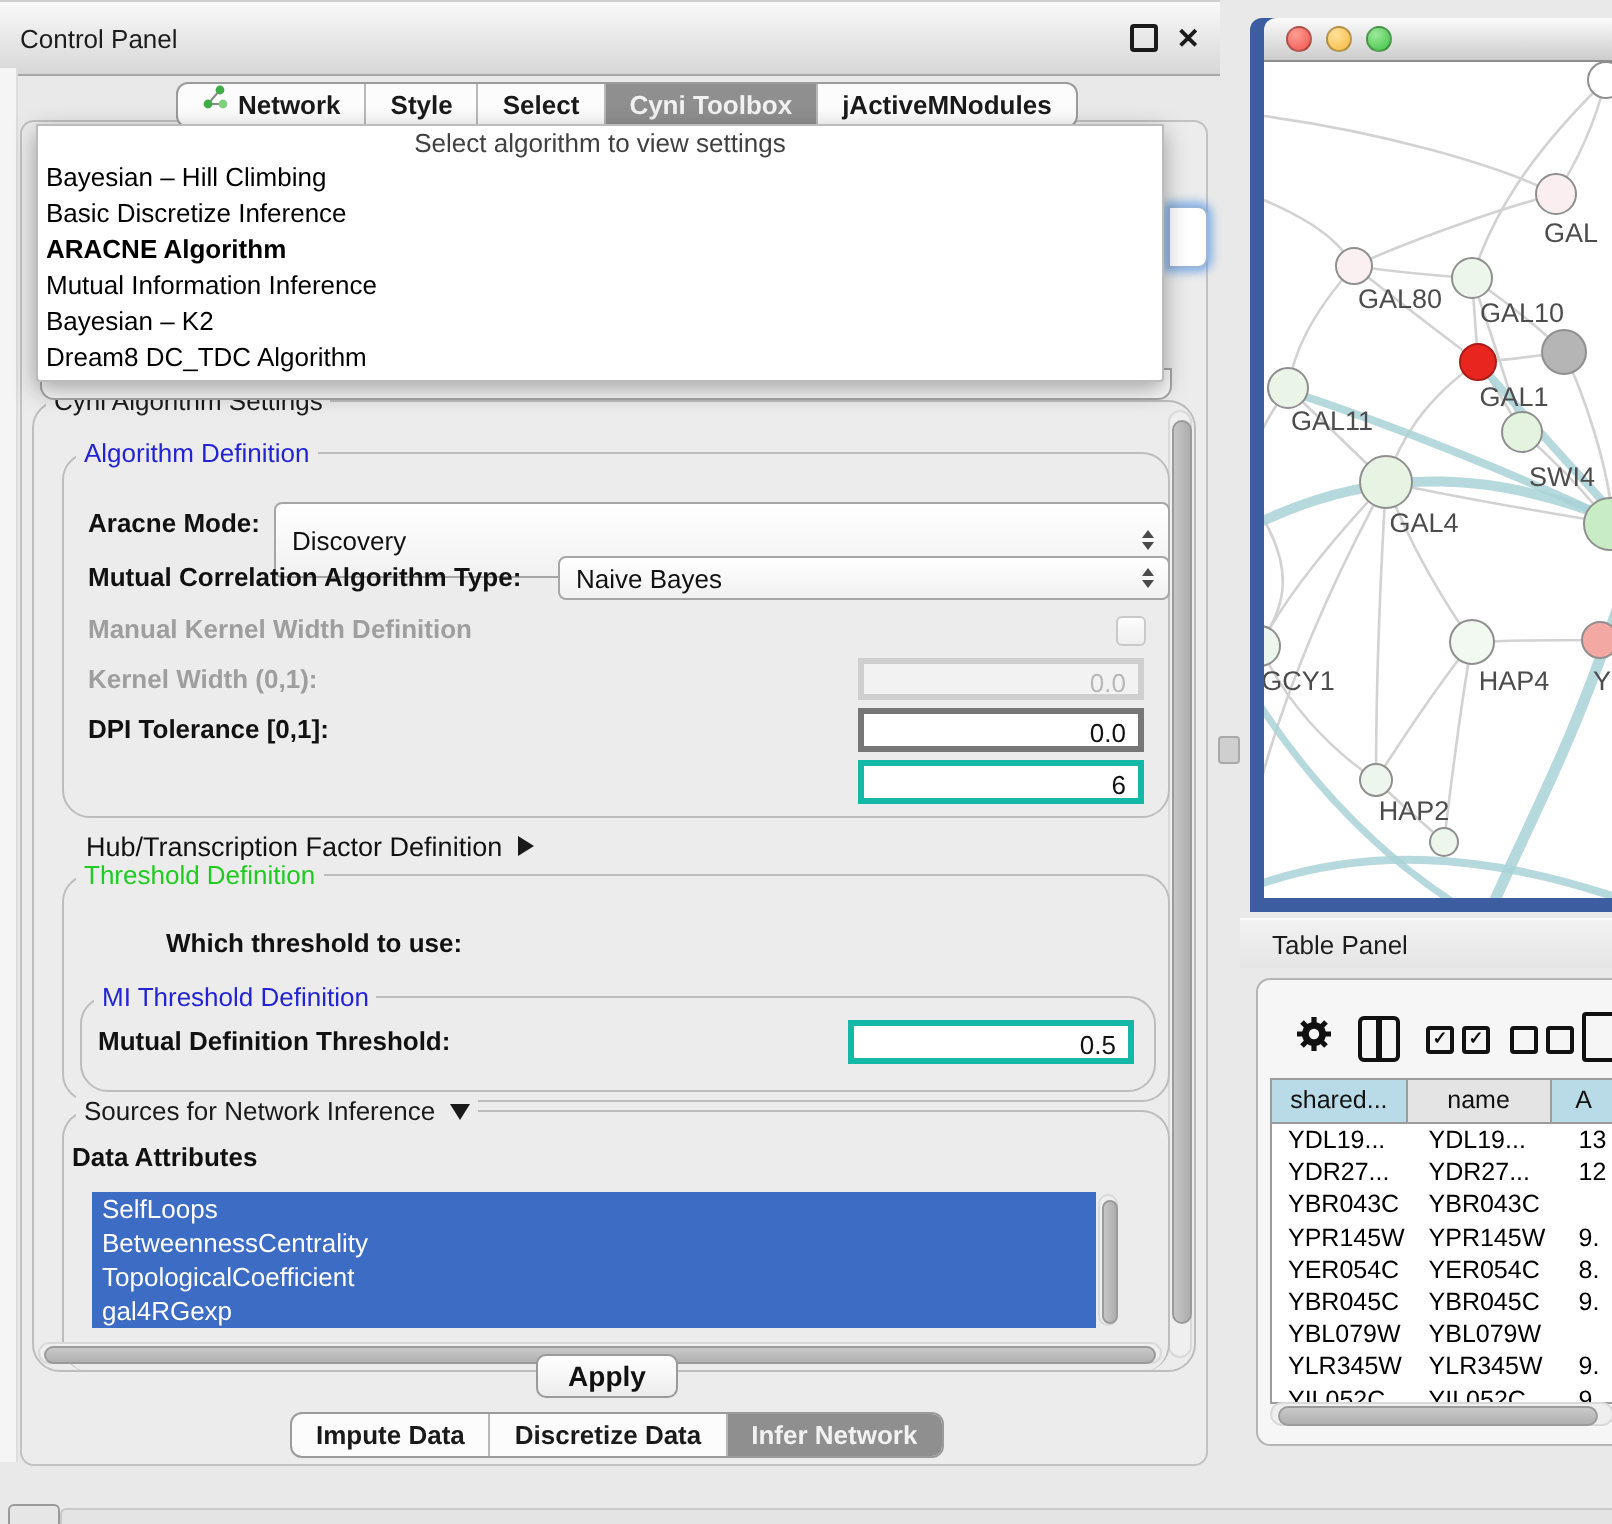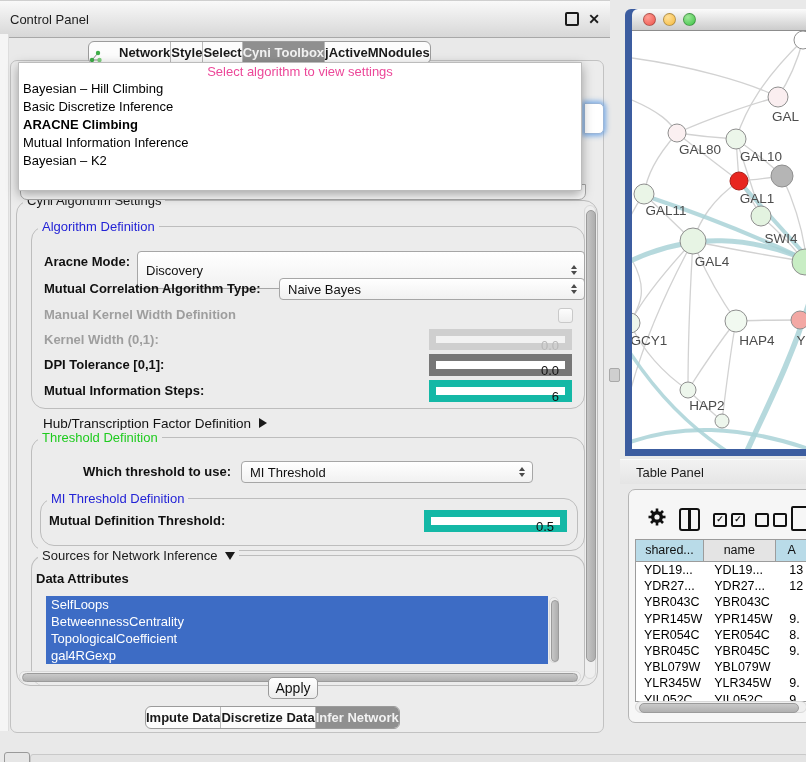--- a/index.html
+++ b/index.html
@@ -9,48 +9,48 @@
   
   .titlebar{background:linear-gradient(#f9f9f9,#d7d7d7);border-top:1px solid #cfcfcf;
             border-bottom:1px solid #a8a8a8;display:flex;align-items:center;}
   .titlebar .t-text{font-size:13px;color:#1c1c1c;}
   .win-btns{margin-left:auto;display:flex;align-items:center;gap:9px;}
   .float-btn{width:10px;height:10px;border:2px solid #1a1a1a;border-radius:2px;display:inline-block;}
   .close-btn{font-size:14px;font-weight:bold;color:#1a1a1a;line-height:10px;}
   
   .tabgroup{display:flex;border:1px solid #9b9b9b;border-radius:6px;overflow:hidden;
             background:#fcfcfc;height:21px;}
-  .tab{padding:0 0;line-height:21px;font-size:13px;font-weight:bold;color:#1a1a1a;
-       border-left:1px solid #b9b9b9;display:flex;align-items:flex-end;gap:17px;white-space:nowrap;}
+  .tab{padding:0 12px;line-height:21px;font-size:13px;font-weight:bold;color:#1a1a1a;
+       border-left:1px solid #b9b9b9;display:flex;align-items:flex-start;gap:5px;white-space:nowrap;}
   .tab:first-child{border-left:none;}
   .tab.sel{background:#8f8f8f;color:#f2f2f2;}
   
   .popup{background:#ffffff;border:1px solid #bcbcbc;border-radius:0 0 2px 2px;
          box-shadow:0 4px 12px rgba(0,0,0,.35);z-index:30;}
-  .dd-prompt{height:17px;line-height:17px;text-align:center;color:#ec4899;font-size:13px;}
+  .dd-prompt{height:17px;line-height:17px;text-align:center;color:#404040;font-size:13px;}
   .dd-item{height:18px;line-height:18px;font-size:13px;color:#000;padding-left:4px;white-space:nowrap;}
   .dd-item.bold{font-weight:bold;}
   
   .grp{border:1px solid #bdbdbd;border-radius:14px;}
   .gtitle{position:absolute;top:-8px;left:6px;background:#ececec;padding:0 4px;
           font-size:13px;color:#1a1a1a;white-space:nowrap;}
   .gtitle.blue{color:#2323d6;}
   .gtitle.green{color:#1ecb1e;}
   .lbl{font-size:13px;font-weight:bold;color:#111;line-height:22px;white-space:nowrap;}
   .lbl.dis{color:#9e9e9e;}
   
   .combo{background:linear-gradient(#ffffff,#f1f1f1);border:1px solid #a6a6a6;border-radius:4px;
          display:flex;align-items:center;}
   .combo-val{font-size:13px;color:#111;padding-left:8px;}
   .combo-arrows{margin-left:auto;margin-right:7px;display:flex;flex-direction:column;gap:2px;}
   .tri-up{width:0;height:0;border-left:3.5px solid transparent;border-right:3.5px solid transparent;
           border-bottom:4.5px solid #4a4a4a;}
   .tri-down{width:0;height:0;border-left:3.5px solid transparent;border-right:3.5px solid transparent;
             border-top:4.5px solid #4a4a4a;}
-  .field{background:#fff;border:7px solid #14b8a6;font-size:13px;color:#111;
+  .field{background:#fff;border:3px solid #14b8a6;font-size:13px;color:#111;
          text-align:right;padding-right:6px;line-height:20px;}
   .field.dis{background:#f2f2f2;color:#b8b8b8;border-color:#cfcfcf;}
   .checkbox{background:linear-gradient(#fdfdfd,#eeeeee);border:1.5px solid #c9c9c9;border-radius:3px;}
   .tri-right{display:inline-block;width:0;height:0;border-top:5.5px solid transparent;
              border-bottom:5.5px solid transparent;border-left:8px solid #1a1a1a;margin-left:8px;}
   .tri-dn{display:inline-block;width:0;height:0;border-left:5.5px solid transparent;
           border-right:5.5px solid transparent;border-top:8px solid #1a1a1a;margin-left:7px;}
   .attr-item{height:17px;line-height:17px;font-size:13px;color:#fff;background:#3d6cc5;padding-left:5px;}
   .sb-track-v{background:#efefef;border:1px solid #d9d9d9;border-radius:6px;}
   .sb-thumb{background:linear-gradient(90deg,#c6c6c6,#aeaeae);border:1px solid #9b9b9b;border-radius:5px;}
@@ -125,23 +125,24 @@
   </div>
 
   <div class="abs" style="left:584px;top:103px;width:18px;height:29px;background:#fff;border:1px solid #9bb6d8;border-radius:0 5px 5px 0;box-shadow:0 0 5px 2px rgba(96,156,228,.8);z-index:8;"></div>
   <div class="abs" style="left:20px;top:184px;width:566px;height:16px;background:#fcfcfc;border:1px solid #a8a8a8;border-radius:0 0 7px 7px;z-index:5;box-sizing:border-box;"></div>
 
   <div class="popup abs" style="left:18px;top:62px;width:562px;height:127px;">
     <div class="dd-prompt">Select algorithm to view settings</div>
     <div id="algo-items">
         <div class="dd-item">Bayesian – Hill Climbing</div>
         <div class="dd-item">Basic Discretize Inference</div>
-        <div class="dd-item bold">ARACNE Climbing</div>
+        <div class="dd-item bold">ARACNE Algorithm</div>
         <div class="dd-item">Mutual Information Inference</div>
         <div class="dd-item">Bayesian – K2</div>
+        <div class="dd-item">Dream8 DC_TDC Algorithm</div>
       </div>
   </div>
 
   <div class="grp abs" style="left:16px;top:200px;width:580px;height:484px;">
     <span class="gtitle">Cyni Algorithm Settings</span>
 
     <div class="sb-track-v abs" style="left:567px;top:4px;width:12px;height:474px;box-sizing:border-box;">
       <div class="sb-thumb abs" style="left:1px;top:4px;width:8px;height:450px;"></div>
     </div>
 
@@ -168,40 +169,32 @@
 
       <span class="lbl dis abs" style="left:12px;top:77px;">Manual Kernel Width Definition</span>
       <div class="checkbox abs" style="left:526px;top:81px;width:13px;height:13px;"></div>
 
       <span class="lbl dis abs" style="left:12px;top:102px;">Kernel Width (0,1):</span>
       <div class="field dis abs" style="left:397px;top:102px;width:143px;height:21px;box-sizing:border-box;">0.0</div>
 
       <span class="lbl abs" style="left:12px;top:127px;">DPI Tolerance [0,1]:</span>
       <div class="field abs" style="left:397px;top:127px;width:143px;height:22px;box-sizing:border-box;border-color:#777;">0.0</div>
 
-      <span class="lbl abs" style="left:12px;top:153px;">Mutual Information Steps:</span>
       <div class="field abs" style="left:397px;top:153px;width:143px;height:22px;box-sizing:border-box;">6</div>
     </div>
 
     <div class="abs" style="left:26px;top:212px;height:20px;display:flex;align-items:center;">
       <span style="font-size:13.5px;color:#111;">Hub/Transcription Factor Definition</span>
       <span class="tri-right"></span>
     </div>
 
     <div class="grp abs" style="left:14px;top:236px;width:552px;height:112px;">
       <span class="gtitle green">Threshold Definition</span>
 
       <span class="lbl abs" style="left:51px;top:23px;">Which threshold to use:</span>
-      <div class="combo abs" style="left:209px;top:23px;width:292px;height:22px;box-sizing:border-box;">
-        <span class="combo-val">MI Threshold</span>
-        <span class="combo-arrows">
-            <i class="tri-up"></i>
-            <i class="tri-down"></i>
-          </span>
-      </div>
 
       <div class="grp abs" style="left:8px;top:60px;width:536px;height:46px;">
         <span class="gtitle blue">MI Threshold Definition</span>
         <span class="lbl abs" style="left:8px;top:11px;">Mutual Definition Threshold:</span>
         <div class="field abs" style="left:383px;top:11px;width:143px;height:22px;box-sizing:border-box;">0.5</div>
       </div>
     </div>
 
     <div class="grp abs" style="left:14px;top:354px;width:552px;height:130px;border-bottom:none;">
       <span class="gtitle" style="display:flex;align-items:center;">
@@ -218,21 +211,21 @@
       <div class="sb-track-v abs" style="left:517px;top:41px;width:10px;height:66px;box-sizing:border-box;">
         <div class="sb-thumb abs" style="left:1px;top:2px;width:6px;height:60px;"></div>
       </div>
     </div>
 
     <div class="sb-track-h abs" style="left:2px;top:470px;width:562px;height:11px;box-sizing:border-box;">
       <div class="sb-thumb-h abs" style="left:2px;top:1px;width:554px;height:7px;"></div>
     </div>
   </div>
 
-  <div class="btn abs" style="left:268px;top:677px;width:50px;height:22px;box-sizing:border-box;">Apply</div>
+  <div class="btn abs" style="left:268px;top:677px;width:71px;height:22px;box-sizing:border-box;font-weight:bold;">Apply</div>
 
   <div class="tabgroup abs" style="left:145px;top:706px;">
     <span class="tab">
         <span>Impute Data</span>
       </span>
     <span class="tab">
         <span>Discretize Data</span>
       </span>
     <span class="tab sel">
         <span>Infer Network</span>

